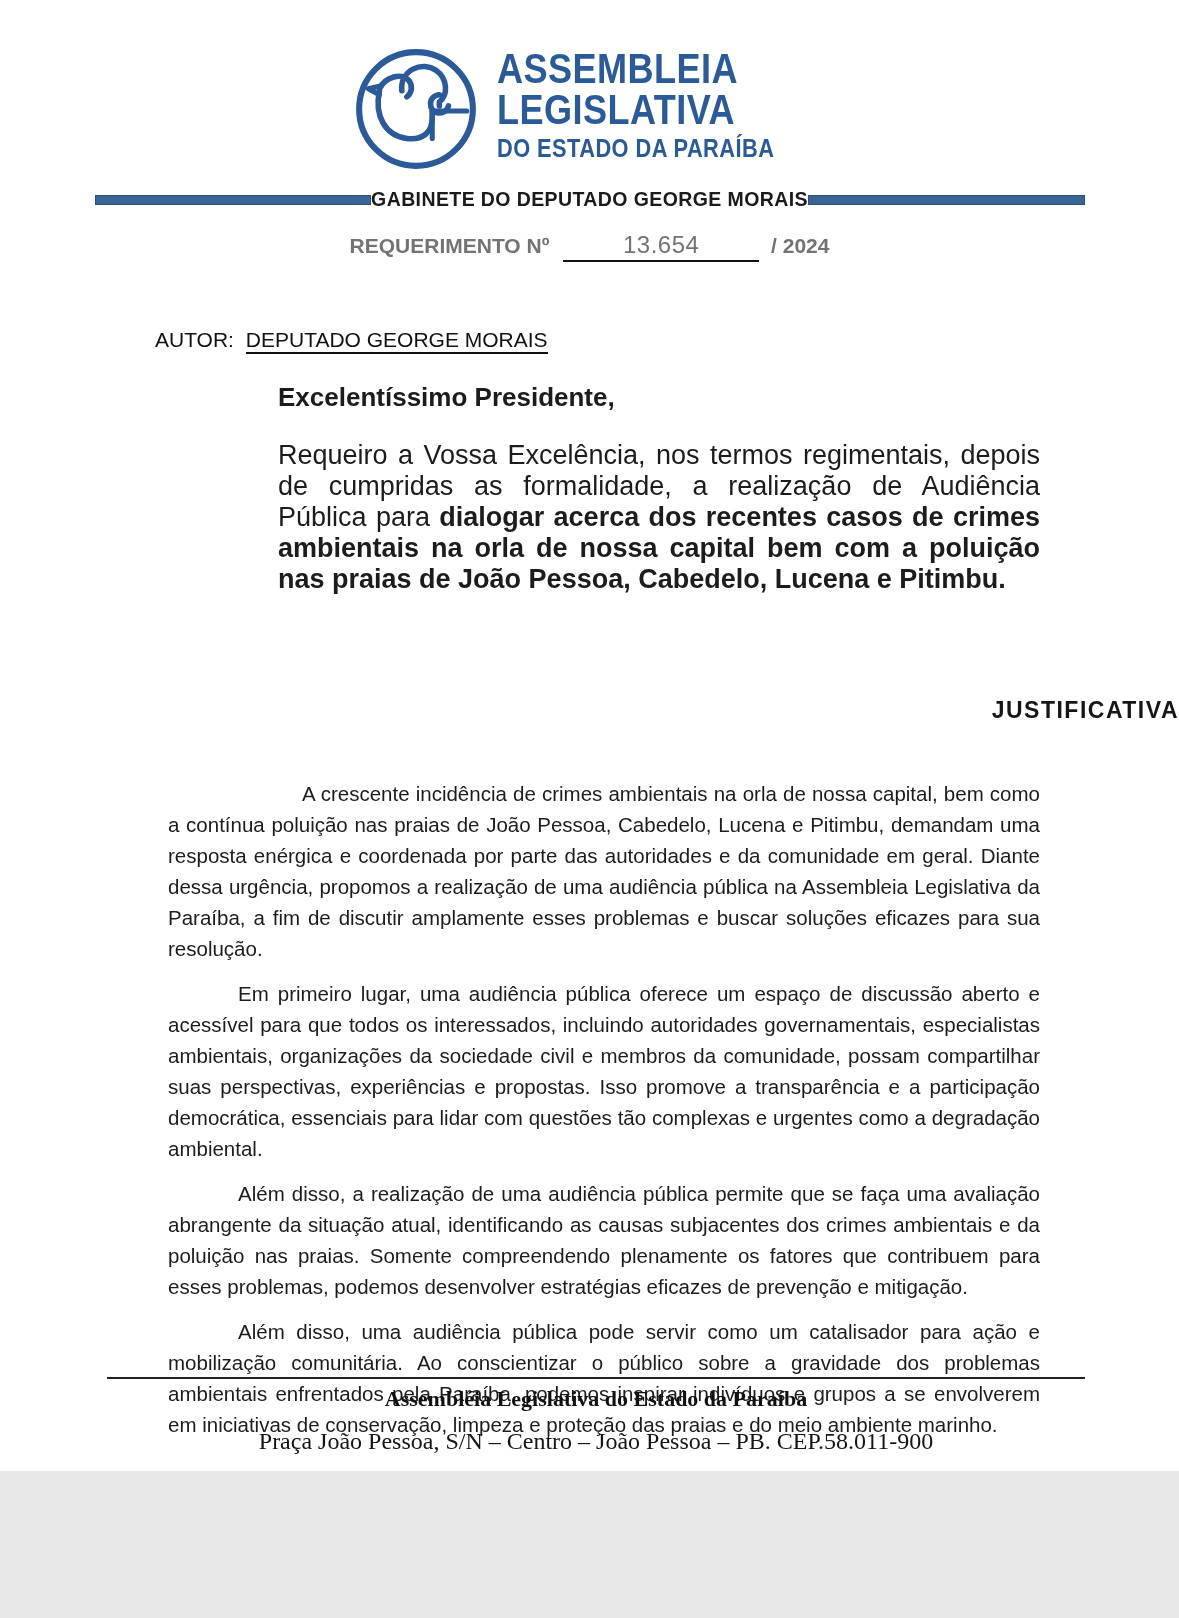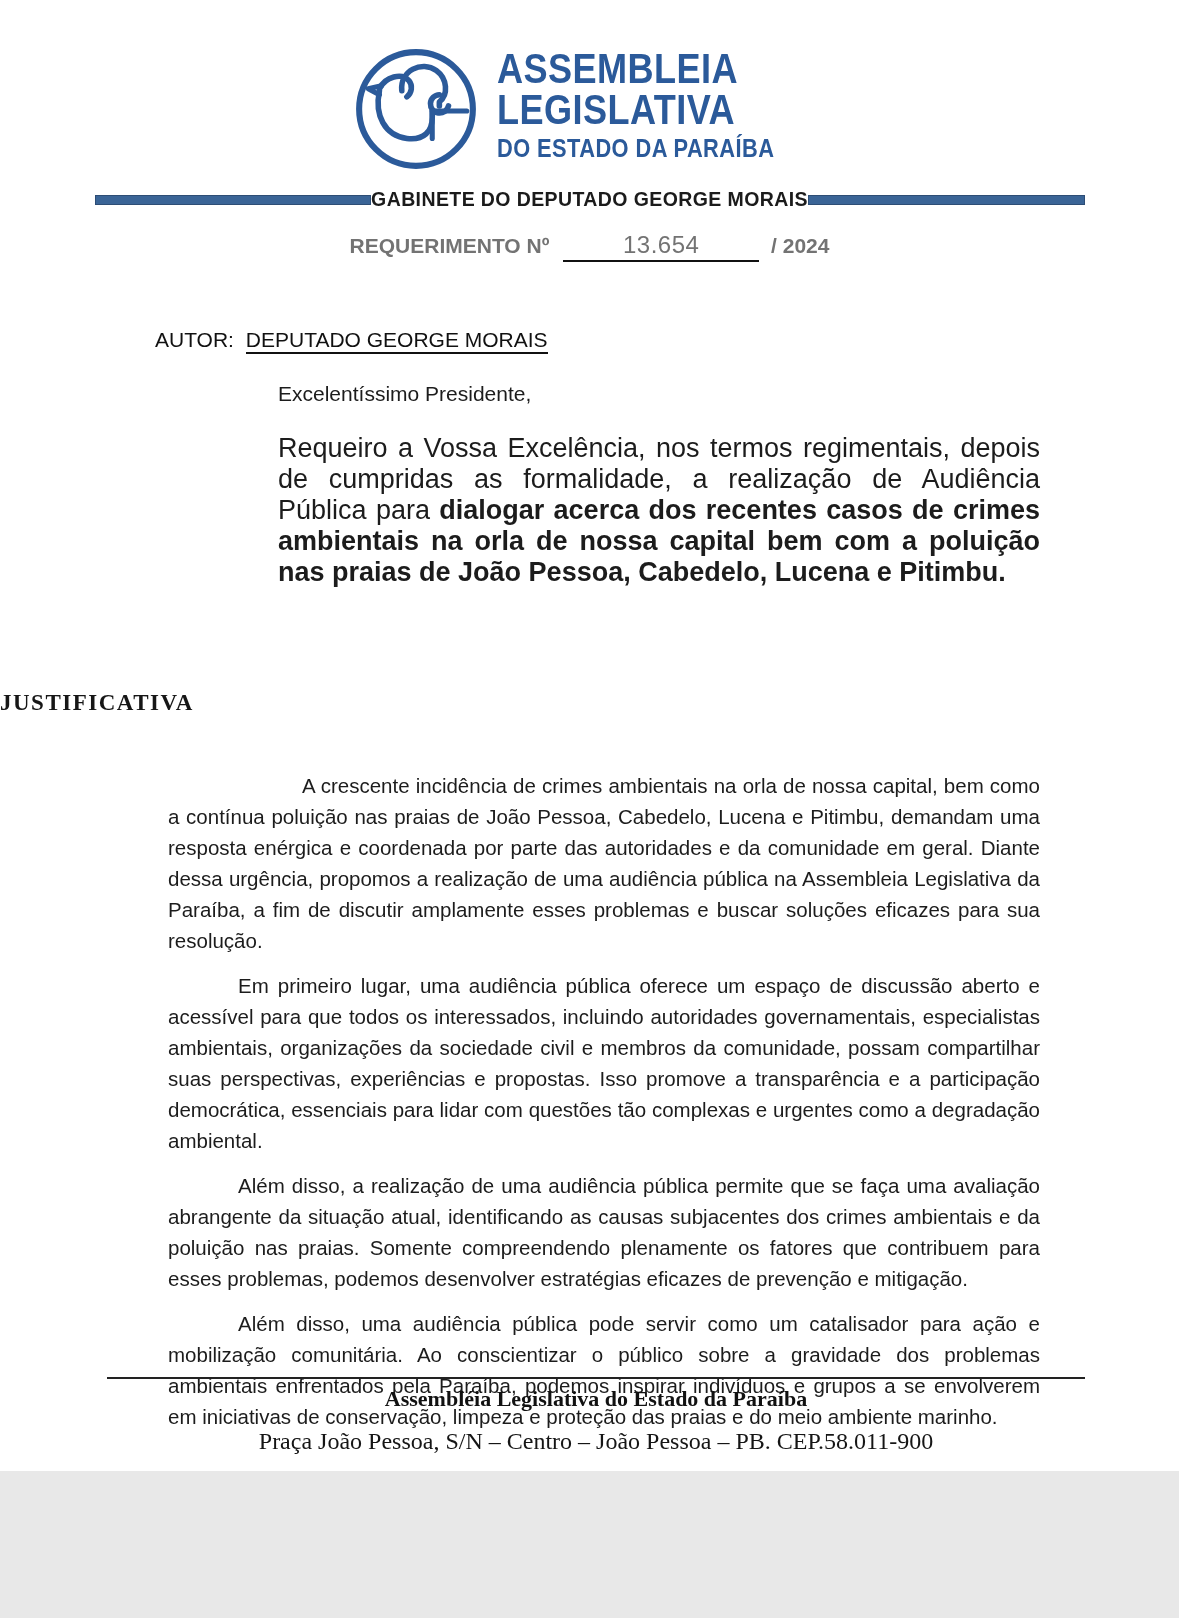--- a/index.html
+++ b/index.html
@@ -52,31 +52,31 @@
     display:inline-block; width:196px;
     border-bottom:2.5px solid #111;
     font-weight:normal; font-size:24px; letter-spacing:0.5px;
     text-align:center; padding-bottom:1px;
     vertical-align:baseline; margin:0 6px 0 8px;
   }
   
   .author-line { margin:66px 0 0 155px; font-weight:normal; font-size:21px; color:#111; }
   .author-name { border-bottom:2.5px solid #111; padding-bottom:1px; margin-left:6px; }
   
-  .salutation { margin:30px 0 0 278px; font-size:21px; }
+  .salutation { margin:30px 0 0 278px; font-size:26px;font-weight:bold; }
   .request-para {
     margin:27px 139px 0 278px;
     font-size:27px; line-height:31px;
     text-align:justify;
   }
   .request-para .bold { font-weight:bold; }
   .just-heading {
     margin-top:102px;
-    text-align:left;
-    font-family:Liberation Serif, serif;
+    text-align:right;
+    font-family:Liberation Sans, sans-serif;
     font-weight:bold; font-size:23px; letter-spacing:1.5px; color:#161616;
   }
   .just-body { margin:54px 139px 0 168px; }
   .just-body p {
     font-size:20.5px; line-height:31px;
     text-align:justify;
     text-indent:70px;
     margin-bottom:14px;
   }
   .just-body p.first { text-indent:134px; }

